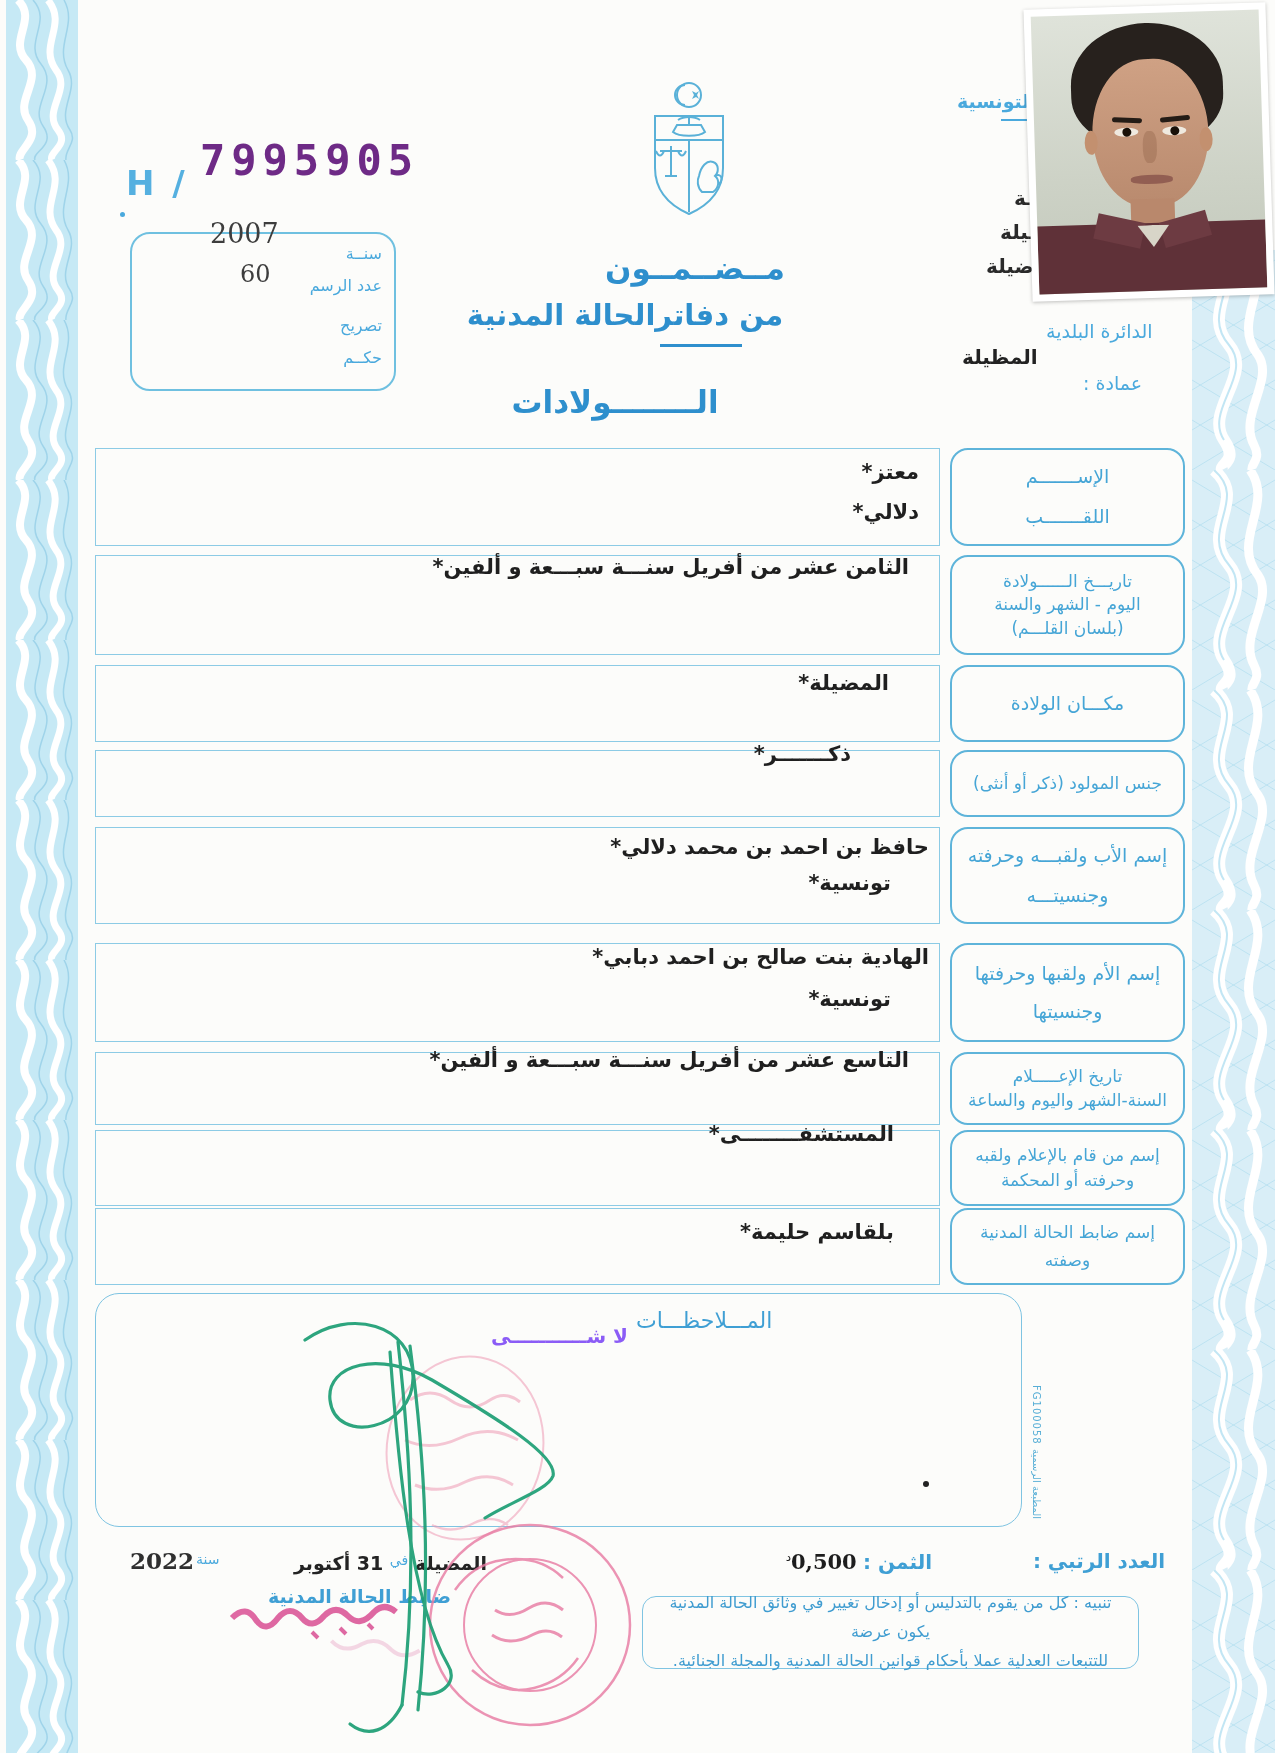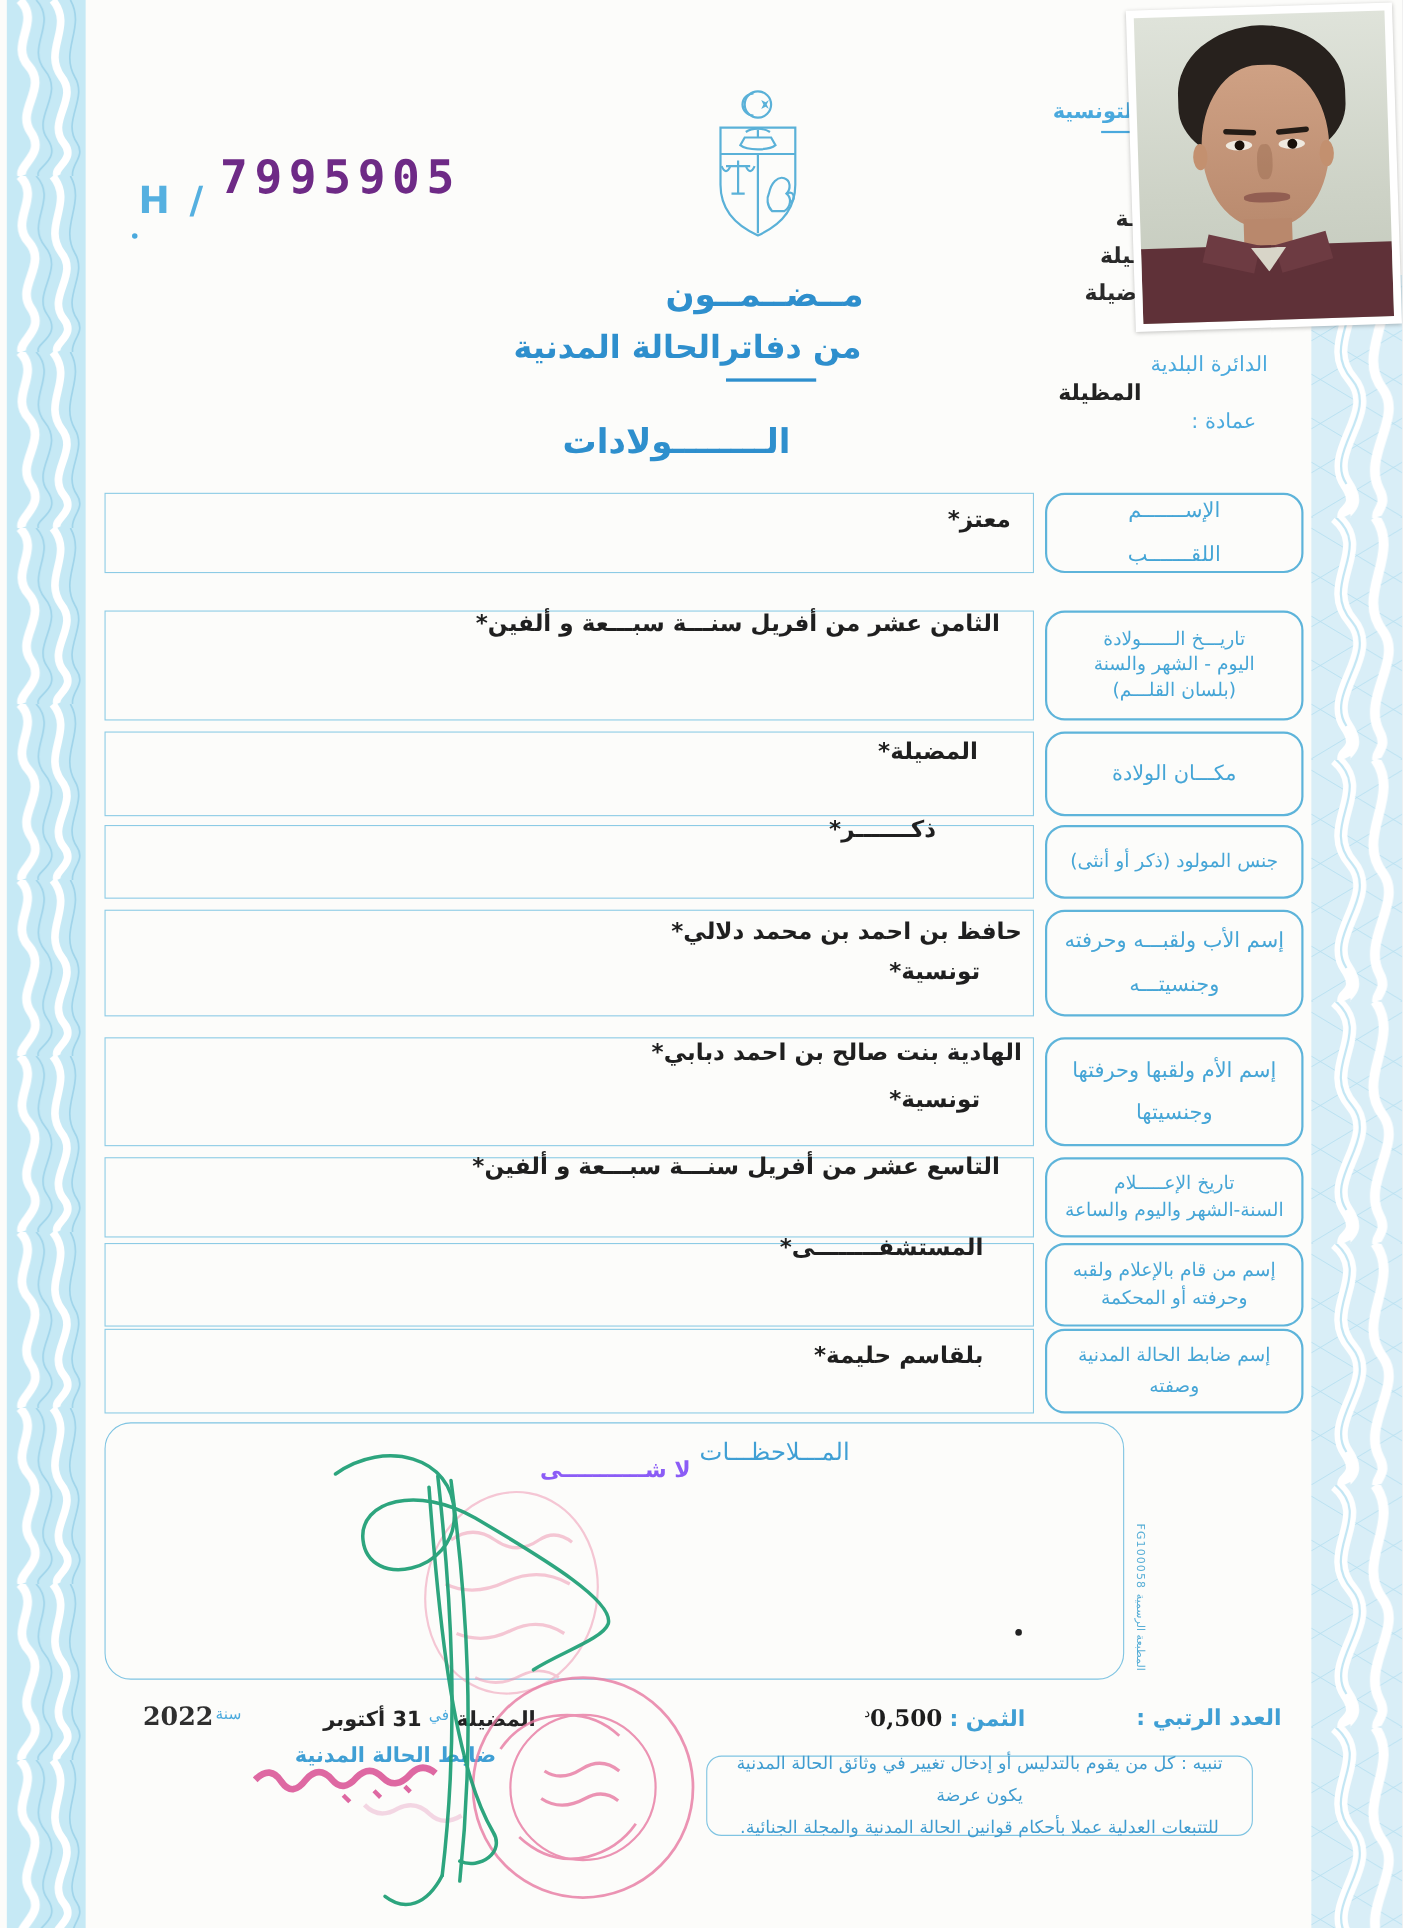--- a/index.html
+++ b/index.html
@@ -117,20 +117,28 @@
         <path d="M22,0 C57,30 7,60 37,95 C62,125 12,160 32,190" stroke="#c2e6f4" stroke-width="2" fill="none"></path>
       </pattern>
     </defs>
     <rect width="83" height="1503" fill="url(#rwave)"></rect>
   </svg>
 
   <div class="abs serial-prefix">H /</div>
   <div class="abs serial-dot"></div>
   <div class="abs serial-number">7995905</div>
 
+  <div class="abs info-box">
+    <div class="info-year-value">2007</div>
+    <div class="info-fee-value">60</div>
+    <div class="info-label" style="top:10px;">سنــة</div>
+    <div class="info-label" style="top:42px;">عدد الرسم</div>
+    <div class="info-label" style="top:82px;">تصريح</div>
+    <div class="info-label" style="top:114px;">حكــم</div>
+  </div>
 
   <svg class="abs" style="left:645px;top:80px;" width="88" height="140" viewBox="0 0 88 140">
     <g stroke="#5ab1d8" stroke-width="2" fill="none">
       <circle cx="44" cy="15" r="12"></circle>
       <path d="M40,5 A10,10 0 1 0 40,25 A8,8 0 1 1 40,5"></path>
       <path d="M47,11 L49,15 L47,19 L51,17 L54,19 L52,15 L54,11 L51,13 Z" fill="#5ab1d8" stroke="none"></path>
       <path d="M10,36 H78 V88 C78,112 62,126 44,134 C26,126 10,112 10,88 Z"></path>
       <path d="M10,60 H78"></path>
       <path d="M28,52 C34,57 54,57 60,52 L56,45 H32 Z"></path>
       <path d="M44,38 V45"></path>
@@ -173,23 +181,24 @@
       <div class="nose"></div>
       <div class="mouth"></div>
       <div class="neck"></div>
       <div class="shirt"></div>
       <div class="collar-l"></div>
       <div class="collar-r"></div>
       <div class="undershirt"></div>
     </div>
   </div>
 
-  <div class="row" style="top:448px;height:73px;">
+  <div class="row" style="top:448px;height:98px;">
     <div class="vbox">
       <div class="vline" style="padding-right:20px;margin-top:8px;">معتز*</div>
+      <div class="vline" style="padding-right:20px;margin-top:10px;">دلالي*</div>
     </div>
     <div class="lbox" style="gap:16px;">
       <div class="lline">الإســـــــم</div>
       <div class="lline">اللقـــــــب</div>
     </div>
   </div>
 
   <div class="row" style="top:555px;height:100px;">
     <div class="vbox">
       <div class="vline" style="padding-right:30px;margin-top:-4px;">الثامن عشر من أفريل سنـــة سبـــعة و ألفين*</div>

